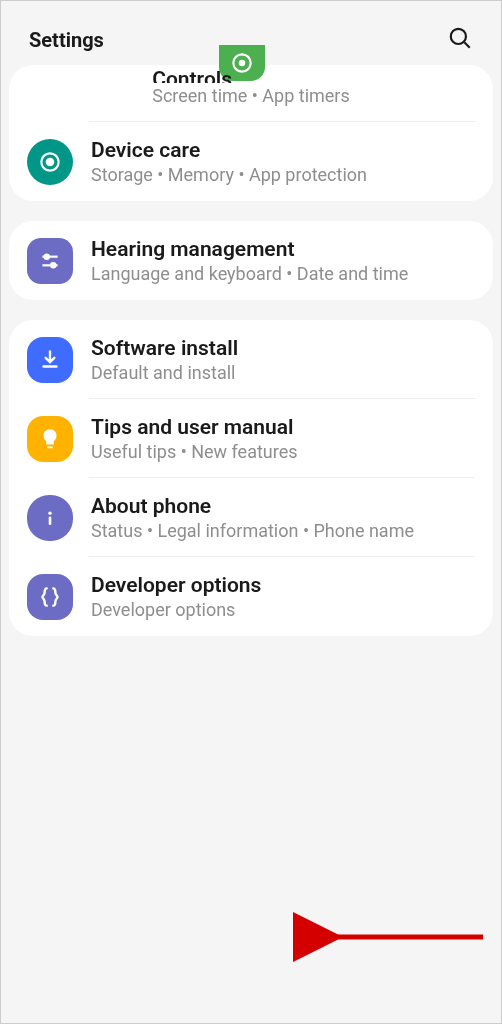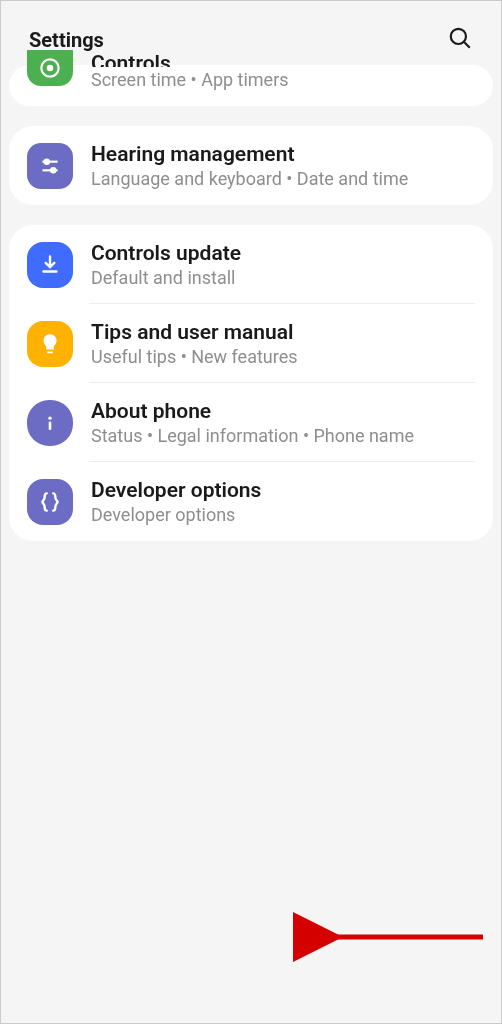--- a/index.html
+++ b/index.html
@@ -92,20 +92,21 @@
     .bg-green2 { background: #4caf50; }
     .bg-blue2 { background: #3f6bff; border-radius: 16px; }
     .bg-amber { background: #ffb300; border-radius: 16px; }
     .bg-slate { background: #6c6cc4; border-radius: 22px; }
     .bg-slate2 { background: #6c6cc4; border-radius: 16px; }
     
     
     .item.clipped {
       padding-top: 0;
       padding-bottom: 16px;
+      flex-direction: column;
     }
     .item.clipped .item-title {
       margin-top: -12px;
       overflow: hidden;
       height: 14px;
       line-height: 1;
     }
     .item.clipped .icon-wrap {
       margin-top: -20px;
       height: 36px;
@@ -144,20 +145,32 @@
             <circle cx="12" cy="12" r="8" fill="none" stroke="#fff" stroke-width="2"></circle>
             <circle cx="12" cy="12" r="3"></circle>
           </svg>
       </div>
       <div class="item-text">
         <div class="item-title">Controls</div>
         <div class="item-sub">Screen time  •  App timers</div>
       </div>
     </div>
 
+    <div class="item">
+      <div class="icon-wrap bg-teal" style="border-radius:50%;">
+        <svg viewBox="0 0 24 24" fill="none" stroke="#fff" stroke-width="2">
+            <circle cx="12" cy="12" r="8"></circle>
+            <circle cx="12" cy="12" r="3" fill="#fff"></circle>
+          </svg>
+      </div>
+      <div class="item-text">
+        <div class="item-title">Device care</div>
+        <div class="item-sub">Storage  •  Memory  •  App protection</div>
+      </div>
+    </div>
 
   </div>
 
   <div class="group">
     <div class="item">
       <div class="icon-wrap bg-purple" style="border-radius:14px;">
         <svg viewBox="0 0 24 24" fill="none" stroke="#fff" stroke-width="2">
             <line x1="5" y1="8" x2="19" y2="8"></line>
             <circle cx="9" cy="8" r="2" fill="#fff"></circle>
             <line x1="5" y1="16" x2="19" y2="16"></line>
@@ -173,21 +186,21 @@
   </div>
 
   <div class="group">
     <div class="item">
       <div class="icon-wrap bg-blue2">
         <svg viewBox="0 0 24 24" fill="none" stroke="#fff" stroke-width="2.2">
             <path d="M12 4 L12 14 M8 10 L12 14 L16 10 M6 18 L18 18" stroke-linecap="round"></path>
           </svg>
       </div>
       <div class="item-text">
-        <div class="item-title">Controls update</div>
+        <div class="item-title">Software install</div>
         <div class="item-sub">Default and install</div>
       </div>
     </div>
 
     <div class="item">
       <div class="icon-wrap bg-amber">
         <svg viewBox="0 0 24 24" fill="#fff">
             <path d="M12 3 C8 3 6 6 6 9 C6 11 7 12.5 8.5 14 L8.5 17 L15.5 17 L15.5 14 C17 12.5 18 11 18 9 C18 6 16 3 12 3 Z M9.5 19 L14.5 19 L14.5 20.5 L9.5 20.5 Z"></path>
           </svg>
       </div>

